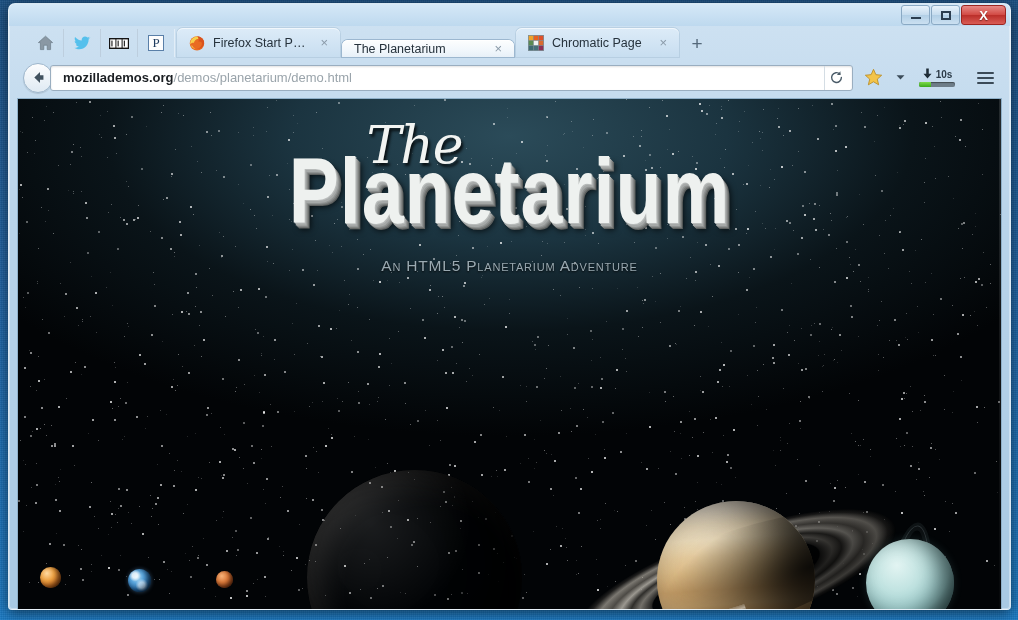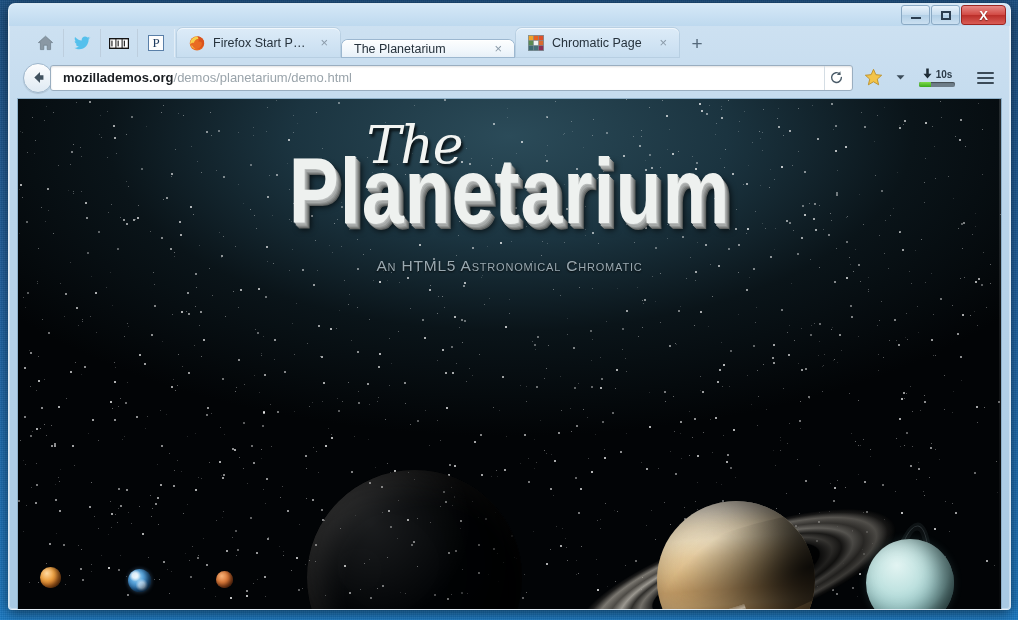--- a/index.html
+++ b/index.html
@@ -544,21 +544,21 @@
       <div id="stars2" style="pointer-events: none;">
           <div style="position: absolute; left: 0px; top: 0px; width: 1.6px; height: 1.6px; border-radius: 50%; background: transparent; box-shadow: rgba(255, 255, 255, 0.62) 386px 283px 0px, rgba(255, 255, 255, 0.68) 717px 129px 0px, rgba(255, 255, 255, 0.71) 913px 240px 0px, rgba(255, 255, 255, 0.72) 960px 179px 0px, rgba(255, 255, 255, 0.56) 664px 456px 0px, rgba(255, 255, 255, 0.51) 204px 279px 0px, rgba(255, 255, 255, 0.52) 437px 451px 0px, rgba(255, 255, 255, 0.6) 709px 355px 0px, rgba(255, 255, 255, 0.79) 121px 255px 0px, rgba(255, 255, 255, 0.45) 172px 477px 0px, rgba(255, 255, 255, 0.75) 54px 346px 0px, rgba(255, 255, 255, 0.79) 816px 388px 0px, rgba(255, 255, 255, 0.81) 312px 229px 0px, rgba(255, 255, 255, 0.43) 888px 333px 0px, rgba(255, 255, 255, 0.42) 232px 65px 0px, rgba(255, 255, 255, 0.43) 8px 122px 0px, rgba(255, 255, 255, 0.77) 93px 414px 0px, rgba(255, 255, 255, 0.47) 446px 221px 0px, rgba(255, 255, 255, 0.48) 352px 498px 0px, rgba(255, 255, 255, 0.66) 754px 258px 0px, rgba(255, 255, 255, 0.72) 937px 413px 0px, rgba(255, 255, 255, 0.51) 612px 125px 0px, rgba(255, 255, 255, 0.8) 446px 183px 0px, rgba(255, 255, 255, 0.53) 415px 159px 0px, rgba(255, 255, 255, 0.64) 235px 363px 0px, rgba(255, 255, 255, 0.45) 523px 96px 0px, rgba(255, 255, 255, 0.67) 728px 190px 0px, rgba(255, 255, 255, 0.84) 442px 421px 0px, rgba(255, 255, 255, 0.56) 810px 135px 0px, rgba(255, 255, 255, 0.43) 323px 107px 0px, rgba(255, 255, 255, 0.71) 300px 226px 0px, rgba(255, 255, 255, 0.78) 434px 273px 0px, rgba(255, 255, 255, 0.51) 443px 220px 0px, rgba(255, 255, 255, 0.78) 401px 145px 0px, rgba(255, 255, 255, 0.45) 678px 63px 0px, rgba(255, 255, 255, 0.46) 557px 378px 0px, rgba(255, 255, 255, 0.51) 922px 199px 0px, rgba(255, 255, 255, 0.58) 813px 4px 0px, rgba(255, 255, 255, 0.6) 720px 145px 0px, rgba(255, 255, 255, 0.62) 612px 124px 0px, rgba(255, 255, 255, 0.8) 40px 307px 0px, rgba(255, 255, 255, 0.65) 66px 267px 0px, rgba(255, 255, 255, 0.78) 983px 213px 0px, rgba(255, 255, 255, 0.69) 574px 133px 0px, rgba(255, 255, 255, 0.8) 406px 238px 0px, rgba(255, 255, 255, 0.47) 828px 142px 0px, rgba(255, 255, 255, 0.59) 62px 469px 0px, rgba(255, 255, 255, 0.56) 18px 385px 0px, rgba(255, 255, 255, 0.85) 705px 265px 0px, rgba(255, 255, 255, 0.73) 245px 313px 0px, rgba(255, 255, 255, 0.62) 276px 104px 0px, rgba(255, 255, 255, 0.74) 770px 255px 0px, rgba(255, 255, 255, 0.41) 99px 149px 0px, rgba(255, 255, 255, 0.64) 430px 453px 0px, rgba(255, 255, 255, 0.72) 204px 378px 0px, rgba(255, 255, 255, 0.61) 12px 253px 0px, rgba(255, 255, 255, 0.66) 105px 120px 0px, rgba(255, 255, 255, 0.75) 153px 287px 0px, rgba(255, 255, 255, 0.7) 760px 27px 0px, rgba(255, 255, 255, 0.75) 605px 56px 0px, rgba(255, 255, 255, 0.81) 582px 288px 0px, rgba(255, 255, 255, 0.48) 583px 279px 0px, rgba(255, 255, 255, 0.47) 320px 3px 0px, rgba(255, 255, 255, 0.43) 588px 33px 0px, rgba(255, 255, 255, 0.8) 562px 389px 0px, rgba(255, 255, 255, 0.73) 728px 84px 0px, rgba(255, 255, 255, 0.8) 18px 329px 0px, rgba(255, 255, 255, 0.7) 36px 346px 0px, rgba(255, 255, 255, 0.49) 832px 206px 0px, rgba(255, 255, 255, 0.43) 735px 246px 0px, rgba(255, 255, 255, 0.62) 892px 366px 0px, rgba(255, 255, 255, 0.59) 766px 421px 0px, rgba(255, 255, 255, 0.57) 558px 326px 0px, rgba(255, 255, 255, 0.73) 771px 31px 0px, rgba(255, 255, 255, 0.73) 700px 166px 0px, rgba(255, 255, 255, 0.57) 555px 248px 0px, rgba(255, 255, 255, 0.8) 475px 449px 0px, rgba(255, 255, 255, 0.63) 137px 404px 0px, rgba(255, 255, 255, 0.78) 503px 42px 0px, rgba(255, 255, 255, 0.68) 846px 382px 0px, rgba(255, 255, 255, 0.77) 185px 240px 0px, rgba(255, 255, 255, 0.47) 0px 401px 0px, rgba(255, 255, 255, 0.54) 53px 52px 0px, rgba(255, 255, 255, 0.49) 518px 287px 0px, rgba(255, 255, 255, 0.42) 504px 498px 0px, rgba(255, 255, 255, 0.41) 123px 69px 0px, rgba(255, 255, 255, 0.82) 528px 464px 0px, rgba(255, 255, 255, 0.53) 497px 108px 0px, rgba(255, 255, 255, 0.54) 660px 211px 0px, rgba(255, 255, 255, 0.49) 404px 220px 0px, rgba(255, 255, 255, 0.52) 426px 0px 0px, rgba(255, 255, 255, 0.83) 883px 299px 0px, rgba(255, 255, 255, 0.67) 118px 317px 0px, rgba(255, 255, 255, 0.83) 278px 458px 0px, rgba(255, 255, 255, 0.66) 133px 235px 0px, rgba(255, 255, 255, 0.62) 638px 105px 0px, rgba(255, 255, 255, 0.82) 177px 390px 0px, rgba(255, 255, 255, 0.81) 828px 178px 0px, rgba(255, 255, 255, 0.45) 433px 247px 0px, rgba(255, 255, 255, 0.76) 427px 273px 0px, rgba(255, 255, 255, 0.55) 560px 413px 0px, rgba(255, 255, 255, 0.62) 425px 392px 0px, rgba(255, 255, 255, 0.58) 833px 217px 0px, rgba(255, 255, 255, 0.63) 220px 260px 0px, rgba(255, 255, 255, 0.8) 119px 118px 0px, rgba(255, 255, 255, 0.6) 558px 69px 0px, rgba(255, 255, 255, 0.61) 188px 32px 0px, rgba(255, 255, 255, 0.56) 840px 165px 0px, rgba(255, 255, 255, 0.48) 860px 497px 0px, rgba(255, 255, 255, 0.5) 771px 123px 0px, rgba(255, 255, 255, 0.44) 372px 427px 0px, rgba(255, 255, 255, 0.59) 284px 170px 0px, rgba(255, 255, 255, 0.48) 814px 490px 0px, rgba(255, 255, 255, 0.67) 506px 335px 0px, rgba(255, 255, 255, 0.4) 416px 495px 0px, rgba(255, 255, 255, 0.7) 71px 407px 0px, rgba(255, 255, 255, 0.55) 510px 382px 0px, rgba(255, 255, 255, 0.61) 205px 375px 0px, rgba(255, 255, 255, 0.79) 542px 446px 0px, rgba(255, 255, 255, 0.56) 735px 169px 0px, rgba(255, 255, 255, 0.69) 885px 293px 0px, rgba(255, 255, 255, 0.52) 664px 137px 0px, rgba(255, 255, 255, 0.62) 249px 439px 0px, rgba(255, 255, 255, 0.55) 846px 27px 0px, rgba(255, 255, 255, 0.83) 96px 282px 0px, rgba(255, 255, 255, 0.84) 586px 358px 0px, rgba(255, 255, 255, 0.62) 170px 214px 0px, rgba(255, 255, 255, 0.85) 729px 129px 0px, rgba(255, 255, 255, 0.73) 126px 264px 0px, rgba(255, 255, 255, 0.64) 912px 348px 0px, rgba(255, 255, 255, 0.54) 790px 297px 0px, rgba(255, 255, 255, 0.48) 956px 373px 0px, rgba(255, 255, 255, 0.75) 797px 130px 0px, rgba(255, 255, 255, 0.71) 799px 39px 0px, rgba(255, 255, 255, 0.55) 431px 365px 0px, rgba(255, 255, 255, 0.41) 399px 321px 0px, rgba(255, 255, 255, 0.45) 113px 17px 0px, rgba(255, 255, 255, 0.77) 456px 342px 0px, rgba(255, 255, 255, 0.82) 907px 23px 0px, rgba(255, 255, 255, 0.64) 148px 98px 0px, rgba(255, 255, 255, 0.43) 556px 288px 0px, rgba(255, 255, 255, 0.64) 143px 346px 0px, rgba(255, 255, 255, 0.48) 815px 401px 0px, rgba(255, 255, 255, 0.67) 33px 346px 0px, rgba(255, 255, 255, 0.84) 681px 4px 0px, rgba(255, 255, 255, 0.8) 201px 362px 0px, rgba(255, 255, 255, 0.68) 189px 308px 0px, rgba(255, 255, 255, 0.7) 41px 411px 0px, rgba(255, 255, 255, 0.64) 713px 404px 0px, rgba(255, 255, 255, 0.54) 259px 312px 0px, rgba(255, 255, 255, 0.83) 916px 429px 0px, rgba(255, 255, 255, 0.4) 604px 229px 0px, rgba(255, 255, 255, 0.64) 845px 454px 0px, rgba(255, 255, 255, 0.59) 876px 220px 0px, rgba(255, 255, 255, 0.64) 777px 426px 0px, rgba(255, 255, 255, 0.72) 684px 292px 0px, rgba(255, 255, 255, 0.83) 376px 371px 0px, rgba(255, 255, 255, 0.7) 783px 270px 0px, rgba(255, 255, 255, 0.66) 294px 400px 0px, rgba(255, 255, 255, 0.44) 584px 322px 0px, rgba(255, 255, 255, 0.76) 968px 461px 0px, rgba(255, 255, 255, 0.8) 281px 66px 0px, rgba(255, 255, 255, 0.47) 784px 106px 0px, rgba(255, 255, 255, 0.76) 303px 257px 0px, rgba(255, 255, 255, 0.6) 786px 72px 0px, rgba(255, 255, 255, 0.5) 247px 197px 0px, rgba(255, 255, 255, 0.6) 462px 335px 0px, rgba(255, 255, 255, 0.55) 339px 169px 0px, rgba(255, 255, 255, 0.68) 293px 116px 0px, rgba(255, 255, 255, 0.53) 364px 486px 0px, rgba(255, 255, 255, 0.49) 179px 458px 0px, rgba(255, 255, 255, 0.64) 37px 400px 0px, rgba(255, 255, 255, 0.47) 200px 31px 0px, rgba(255, 255, 255, 0.68) 532px 389px 0px, rgba(255, 255, 255, 0.82) 389px 420px 0px, rgba(255, 255, 255, 0.5) 848px 432px 0px, rgba(255, 255, 255, 0.55) 205px 77px 0px, rgba(255, 255, 255, 0.68) 627px 70px 0px, rgba(255, 255, 255, 0.4) 431px 52px 0px, rgba(255, 255, 255, 0.8) 240px 189px 0px, rgba(255, 255, 255, 0.6) 258px 75px 0px, rgba(255, 255, 255, 0.52) 188px 315px 0px, rgba(255, 255, 255, 0.82) 436px 217px 0px, rgba(255, 255, 255, 0.65) 36px 344px 0px, rgba(255, 255, 255, 0.49) 818px 494px 0px, rgba(255, 255, 255, 0.76) 351px 383px 0px, rgba(255, 255, 255, 0.7) 153px 74px 0px, rgba(255, 255, 255, 0.76) 162px 135px 0px, rgba(255, 255, 255, 0.56) 100px 389px 0px, rgba(255, 255, 255, 0.57) 109px 495px 0px, rgba(255, 255, 255, 0.61) 102px 406px 0px, rgba(255, 255, 255, 0.5) 64px 480px 0px, rgba(255, 255, 255, 0.52) 45px 445px 0px, rgba(255, 255, 255, 0.83) 715px 330px 0px, rgba(255, 255, 255, 0.84) 678px 430px 0px, rgba(255, 255, 255, 0.75) 663px 485px 0px, rgba(255, 255, 255, 0.48) 980px 302px 0px, rgba(255, 255, 255, 0.48) 519px 237px 0px, rgba(255, 255, 255, 0.68) 295px 185px 0px, rgba(255, 255, 255, 0.44) 280px 490px 0px, rgba(255, 255, 255, 0.43) 863px 91px 0px, rgba(255, 255, 255, 0.48) 710px 149px 0px, rgba(255, 255, 255, 0.64) 47px 194px 0px, rgba(255, 255, 255, 0.46) 393px 445px 0px, rgba(255, 255, 255, 0.65) 633px 68px 0px, rgba(255, 255, 255, 0.58) 136px 206px 0px, rgba(255, 255, 255, 0.66) 676px 319px 0px, rgba(255, 255, 255, 0.8) 598px 270px 0px, rgba(255, 255, 255, 0.74) 95px 26px 0px, rgba(255, 255, 255, 0.55) 528px 61px 0px, rgba(255, 255, 255, 0.77) 682px 212px 0px, rgba(255, 255, 255, 0.66) 188px 465px 0px, rgba(255, 255, 255, 0.53) 796px 104px 0px, rgba(255, 255, 255, 0.84) 631px 327px 0px, rgba(255, 255, 255, 0.63) 182px 212px 0px, rgba(255, 255, 255, 0.42) 80px 132px 0px, rgba(255, 255, 255, 0.43) 792px 235px 0px, rgba(255, 255, 255, 0.73) 460px 445px 0px, rgba(255, 255, 255, 0.49) 818px 93px 0px, rgba(255, 255, 255, 0.47) 100px 470px 0px, rgba(255, 255, 255, 0.61) 816px 182px 0px, rgba(255, 255, 255, 0.74) 486px 370px 0px, rgba(255, 255, 255, 0.48) 801px 224px 0px, rgba(255, 255, 255, 0.59) 451px 64px 0px, rgba(255, 255, 255, 0.64) 881px 132px 0px, rgba(255, 255, 255, 0.75) 96px 38px 0px, rgba(255, 255, 255, 0.66) 602px 352px 0px, rgba(255, 255, 255, 0.54) 781px 321px 0px, rgba(255, 255, 255, 0.66) 152px 149px 0px, rgba(255, 255, 255, 0.5) 233px 346px 0px, rgba(255, 255, 255, 0.72) 800px 422px 0px, rgba(255, 255, 255, 0.55) 646px 292px 0px, rgba(255, 255, 255, 0.5) 746px 452px 0px, rgba(255, 255, 255, 0.64) 108px 390px 0px, rgba(255, 255, 255, 0.67) 249px 97px 0px, rgba(255, 255, 255, 0.48) 12px 336px 0px, rgba(255, 255, 255, 0.46) 528px 17px 0px, rgba(255, 255, 255, 0.61) 787px 381px 0px, rgba(255, 255, 255, 0.41) 9px 193px 0px, rgba(255, 255, 255, 0.42) 320px 311px 0px, rgba(255, 255, 255, 0.62) 71px 2px 0px, rgba(255, 255, 255, 0.43) 244px 326px 0px, rgba(255, 255, 255, 0.77) 714px 74px 0px, rgba(255, 255, 255, 0.41) 834px 488px 0px, rgba(255, 255, 255, 0.75) 755px 245px 0px, rgba(255, 255, 255, 0.71) 783px 138px 0px, rgba(255, 255, 255, 0.65) 942px 20px 0px, rgba(255, 255, 255, 0.42) 516px 245px 0px, rgba(255, 255, 255, 0.62) 228px 491px 0px, rgba(255, 255, 255, 0.54) 553px 98px 0px, rgba(255, 255, 255, 0.78) 957px 182px 0px, rgba(255, 255, 255, 0.76) 758px 486px 0px, rgba(255, 255, 255, 0.46) 617px 461px 0px, rgba(255, 255, 255, 0.66) 768px 121px 0px, rgba(255, 255, 255, 0.41) 631px 55px 0px, rgba(255, 255, 255, 0.65) 31px 444px 0px, rgba(255, 255, 255, 0.47) 219px 450px 0px, rgba(255, 255, 255, 0.51) 30px 233px 0px, rgba(255, 255, 255, 0.61) 495px 91px 0px, rgba(255, 255, 255, 0.73) 360px 267px 0px, rgba(255, 255, 255, 0.64) 900px 369px 0px, rgba(255, 255, 255, 0.67) 429px 499px 0px, rgba(255, 255, 255, 0.71) 884px 150px 0px, rgba(255, 255, 255, 0.69) 349px 284px 0px, rgba(255, 255, 255, 0.85) 677px 69px 0px, rgba(255, 255, 255, 0.51) 886px 470px 0px, rgba(255, 255, 255, 0.49) 340px 303px 0px, rgba(255, 255, 255, 0.58) 787px 269px 0px, rgba(255, 255, 255, 0.69) 269px 411px 0px, rgba(255, 255, 255, 0.4) 217px 431px 0px, rgba(255, 255, 255, 0.58) 143px 138px 0px, rgba(255, 255, 255, 0.73) 484px 277px 0px, rgba(255, 255, 255, 0.68) 687px 145px 0px, rgba(255, 255, 255, 0.66) 942px 257px 0px, rgba(255, 255, 255, 0.41) 225px 323px 0px, rgba(255, 255, 255, 0.67) 155px 386px 0px, rgba(255, 255, 255, 0.72) 703px 18px 0px, rgba(255, 255, 255, 0.41) 712px 251px 0px, rgba(255, 255, 255, 0.74) 74px 320px 0px, rgba(255, 255, 255, 0.64) 339px 252px 0px, rgba(255, 255, 255, 0.69) 246px 275px 0px, rgba(255, 255, 255, 0.68) 108px 124px 0px, rgba(255, 255, 255, 0.49) 779px 154px 0px, rgba(255, 255, 255, 0.41) 572px 231px 0px, rgba(255, 255, 255, 0.51) 818px 95px 0px, rgba(255, 255, 255, 0.76) 222px 190px 0px, rgba(255, 255, 255, 0.66) 610px 113px 0px, rgba(255, 255, 255, 0.75) 370px 411px 0px, rgba(255, 255, 255, 0.7) 139px 398px 0px, rgba(255, 255, 255, 0.85) 92px 302px 0px, rgba(255, 255, 255, 0.64) 214px 349px 0px, rgba(255, 255, 255, 0.48) 881px 468px 0px, rgba(255, 255, 255, 0.62) 491px 120px 0px, rgba(255, 255, 255, 0.83) 428px 308px 0px, rgba(255, 255, 255, 0.57) 688px 14px 0px, rgba(255, 255, 255, 0.72) 6px 268px 0px, rgba(255, 255, 255, 0.47) 666px 419px 0px, rgba(255, 255, 255, 0.72) 58px 208px 0px, rgba(255, 255, 255, 0.4) 69px 153px 0px, rgba(255, 255, 255, 0.75) 480px 80px 0px, rgba(255, 255, 255, 0.45) 232px 418px 0px, rgba(255, 255, 255, 0.76) 463px 375px 0px, rgba(255, 255, 255, 0.81) 124px 434px 0px, rgba(255, 255, 255, 0.66) 17px 403px 0px, rgba(255, 255, 255, 0.76) 427px 402px 0px, rgba(255, 255, 255, 0.67) 880px 245px 0px, rgba(255, 255, 255, 0.48) 864px 385px 0px, rgba(255, 255, 255, 0.65) 169px 193px 0px, rgba(255, 255, 255, 0.63) 331px 493px 0px, rgba(255, 255, 255, 0.41) 943px 124px 0px, rgba(255, 255, 255, 0.46) 594px 313px 0px, rgba(255, 255, 255, 0.67) 256px 240px 0px, rgba(255, 255, 255, 0.73) 443px 62px 0px, rgba(255, 255, 255, 0.41) 963px 185px 0px, rgba(255, 255, 255, 0.68) 755px 263px 0px, rgba(255, 255, 255, 0.83) 313px 338px 0px, rgba(255, 255, 255, 0.54) 303px 410px 0px, rgba(255, 255, 255, 0.51) 763px 210px 0px, rgba(255, 255, 255, 0.45) 239px 233px 0px, rgba(255, 255, 255, 0.57) 445px 186px 0px, rgba(255, 255, 255, 0.8) 2px 85px 0px, rgba(255, 255, 255, 0.81) 77px 193px 0px, rgba(255, 255, 255, 0.8) 648px 16px 0px, rgba(255, 255, 255, 0.45) 573px 287px 0px, rgba(255, 255, 255, 0.43) 712px 368px 0px, rgba(255, 255, 255, 0.52) 817px 26px 0px, rgba(255, 255, 255, 0.65) 985px 447px 0px, rgba(255, 255, 255, 0.8) 679px 356px 0px, rgba(255, 255, 255, 0.5) 107px 303px 0px, rgba(255, 255, 255, 0.4) 443px 493px 0px, rgba(255, 255, 255, 0.55) 657px 374px 0px, rgba(255, 255, 255, 0.84) 786px 115px 0px, rgba(255, 255, 255, 0.41) 704px 401px 0px, rgba(255, 255, 255, 0.84) 681px 430px 0px, rgba(255, 255, 255, 0.57) 945px 123px 0px, rgba(255, 255, 255, 0.67) 939px 234px 0px, rgba(255, 255, 255, 0.58) 6px 317px 0px, rgba(255, 255, 255, 0.64) 23px 308px 0px, rgba(255, 255, 255, 0.64) 752px 157px 0px, rgba(255, 255, 255, 0.42) 637px 148px 0px;"></div>
         </div>
       <div id="stars3" style="pointer-events: none;">
           <div style="position: absolute; left: 0px; top: 0px; width: 2.4px; height: 2.4px; border-radius: 50%; background: transparent; box-shadow: rgba(255, 255, 255, 0.8) 430px 375px 0px, rgba(255, 255, 255, 0.82) 161px 122px 0px, rgba(255, 255, 255, 0.69) 304px 420px 0px, rgba(255, 255, 255, 0.81) 677px 172px 0px, rgba(255, 255, 255, 0.9) 172px 107px 0px, rgba(255, 255, 255, 0.68) 266px 272px 0px, rgba(255, 255, 255, 0.88) 424px 250px 0px, rgb(255, 255, 255) 212px 498px 0px, rgba(255, 255, 255, 0.92) 683px 11px 0px, rgba(255, 255, 255, 0.87) 708px 362px 0px, rgba(255, 255, 255, 0.97) 307px 346px 0px, rgba(255, 255, 255, 0.87) 216px 350px 0px, rgba(255, 255, 255, 0.81) 246px 477px 0px, rgba(255, 255, 255, 0.93) 20px 281px 0px, rgba(255, 255, 255, 0.78) 170px 273px 0px, rgba(255, 255, 255, 0.65) 177px 174px 0px, rgba(255, 255, 255, 0.95) 573px 372px 0px, rgba(255, 255, 255, 0.72) 540px 333px 0px, rgba(255, 255, 255, 0.85) 248px 147px 0px, rgba(255, 255, 255, 0.79) 881px 28px 0px, rgba(255, 255, 255, 0.99) 361px 182px 0px, rgba(255, 255, 255, 0.71) 848px 412px 0px, rgba(255, 255, 255, 0.75) 29px 89px 0px, rgba(255, 255, 255, 0.86) 67px 103px 0px, rgba(255, 255, 255, 0.66) 333px 372px 0px, rgba(255, 255, 255, 0.93) 245px 312px 0px, rgba(255, 255, 255, 0.87) 944px 215px 0px, rgba(255, 255, 255, 0.85) 701px 270px 0px, rgba(255, 255, 255, 0.86) 305px 283px 0px, rgba(255, 255, 255, 0.7) 145px 462px 0px, rgba(255, 255, 255, 0.86) 958px 307px 0px, rgba(255, 255, 255, 0.67) 651px 246px 0px, rgba(255, 255, 255, 0.85) 52px 272px 0px, rgba(255, 255, 255, 0.74) 475px 24px 0px, rgba(255, 255, 255, 0.88) 898px 494px 0px, rgba(255, 255, 255, 0.98) 579px 490px 0px, rgba(255, 255, 255, 0.99) 90px 468px 0px, rgba(255, 255, 255, 0.95) 581px 63px 0px, rgba(255, 255, 255, 0.78) 238px 453px 0px, rgba(255, 255, 255, 0.9) 460px 473px 0px, rgba(255, 255, 255, 0.99) 855px 465px 0px, rgba(255, 255, 255, 0.88) 536px 361px 0px, rgba(255, 255, 255, 0.91) 654px 54px 0px, rgba(255, 255, 255, 0.85) 881px 319px 0px, rgba(255, 255, 255, 0.74) 248px 379px 0px, rgba(255, 255, 255, 0.8) 389px 178px 0px, rgba(255, 255, 255, 0.95) 827px 47px 0px, rgba(255, 255, 255, 0.86) 699px 282px 0px, rgba(255, 255, 255, 0.67) 467px 419px 0px, rgba(255, 255, 255, 0.78) 608px 211px 0px, rgba(255, 255, 255, 0.69) 556px 163px 0px, rgba(255, 255, 255, 0.79) 886px 21px 0px, rgba(255, 255, 255, 0.98) 883px 413px 0px, rgba(255, 255, 255, 0.91) 361px 254px 0px, rgba(255, 255, 255, 0.92) 326px 466px 0px, rgba(255, 255, 255, 0.89) 436px 366px 0px, rgba(255, 255, 255, 0.82) 208px 451px 0px, rgba(255, 255, 255, 0.96) 228px 496px 0px, rgba(255, 255, 255, 0.8) 941px 40px 0px, rgba(255, 255, 255, 0.72) 203px 156px 0px, rgba(255, 255, 255, 0.69) 626px 200px 0px, rgba(255, 255, 255, 0.82) 708px 88px 0px, rgba(255, 255, 255, 0.9) 163px 212px 0px, rgba(255, 255, 255, 0.77) 115px 120px 0px, rgba(255, 255, 255, 0.65) 395px 442px 0px, rgba(255, 255, 255, 0.74) 662px 322px 0px, rgba(255, 255, 255, 0.66) 454px 148px 0px, rgba(255, 255, 255, 0.68) 68px 118px 0px, rgba(255, 255, 255, 0.73) 287px 356px 0px, rgba(255, 255, 255, 0.69) 548px 109px 0px, rgba(255, 255, 255, 0.71) 821px 235px 0px, rgba(255, 255, 255, 0.83) 411px 190px 0px, rgba(255, 255, 255, 0.72) 906px 302px 0px, rgba(255, 255, 255, 0.99) 763px 67px 0px, rgba(255, 255, 255, 0.65) 297px 445px 0px, rgba(255, 255, 255, 0.94) 482px 143px 0px, rgba(255, 255, 255, 0.88) 270px 40px 0px, rgba(255, 255, 255, 0.96) 487px 227px 0px, rgba(255, 255, 255, 0.8) 795px 119px 0px, rgba(255, 255, 255, 0.83) 841px 474px 0px, rgba(255, 255, 255, 0.74) 96px 320px 0px, rgba(255, 255, 255, 0.82) 142px 385px 0px, rgba(255, 255, 255, 0.82) 628px 369px 0px, rgba(255, 255, 255, 0.95) 627px 128px 0px, rgba(255, 255, 255, 0.87) 697px 318px 0px, rgba(255, 255, 255, 0.92) 817px 51px 0px, rgba(255, 255, 255, 0.76) 798px 441px 0px, rgba(255, 255, 255, 0.79) 363px 387px 0px, rgba(255, 255, 255, 0.69) 621px 46px 0px, rgba(255, 255, 255, 0.67) 493px 436px 0px;"></div>
         </div>
 
       <div id="title-block">
         <span id="title-the">The</span>
         <span id="title-main">Planetarium</span>
-        <span id="title-sub">An HTML5 Astronomical Chromatic</span>
+        <span id="title-sub">An HTML5 Planetarium Adventure</span>
       </div>
 
       <div class="planet" id="planet-venus"></div>
       <div class="planet" id="planet-earth"></div>
       <div class="planet" id="planet-mars"></div>
 
       <div class="planet" id="planet-jupiter">
 
         <div id="jupiter-shade"></div>
       </div>

